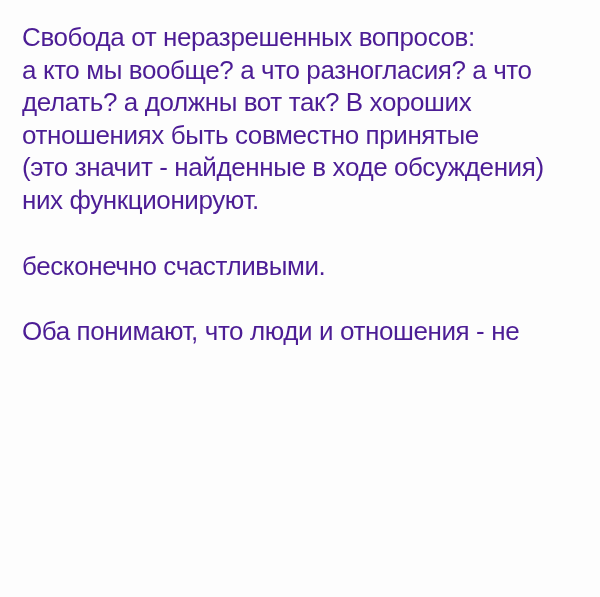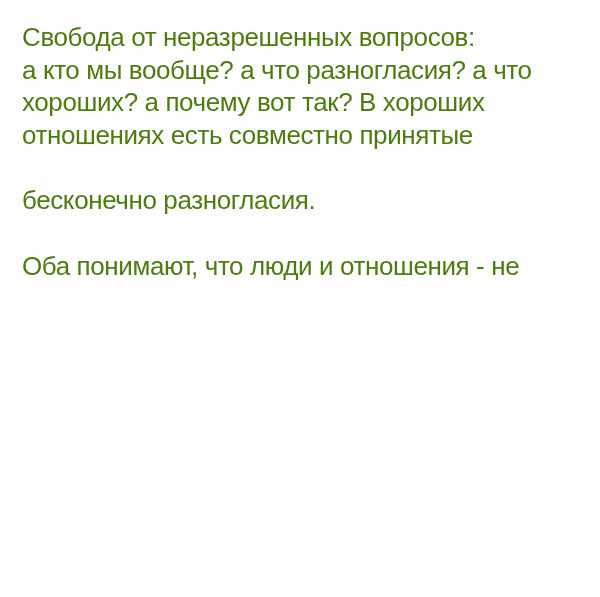--- a/index.html
+++ b/index.html
@@ -12,46 +12,48 @@
     width: 600px;
     height: 597px;
     box-sizing: border-box;
     background: #fdfdfd;
     padding: 21px 16px 0 22px;
     overflow: hidden;
     font-family: "Liberation Sans", "DejaVu Sans", sans-serif;
     font-size: 26px;
     line-height: 32.6px;
     letter-spacing: -0.4px;
-    color: #4d7c0f;
+    color: #4c1d95;
     -webkit-font-smoothing: antialiased;
   }
   .paragraph {
     margin: 0 0 33px 0;
   }
   .paragraph:last-child {
     margin-bottom: 0;
   }
   .line {
     white-space: nowrap;
   }
 </style>
 </head>
 <body>
 
 <div class="page">
 
   <div class="paragraph">
     <div class="line">Свобода от неразрешенных вопросов:</div>
     <div class="line">а кто мы вообще? а что разногласия? а что</div>
-    <div class="line">хороших? а почему вот так? В хороших</div>
-    <div class="line">отношениях есть совместно принятые</div>
+    <div class="line">делать? а должны вот так? В хороших</div>
+    <div class="line">отношениях быть совместно принятые</div>
+    <div class="line">(это значит - найденные в ходе обсуждения)</div>
+    <div class="line">них функционируют.</div>
   </div>
 
   <div class="paragraph">
-    <div class="line">бесконечно разногласия.</div>
+    <div class="line">бесконечно счастливыми.</div>
   </div>
 
   <div class="paragraph">
     <div class="line">Оба понимают, что люди и отношения - не</div>
   </div>
 
 </div>
 
 </body></html>

